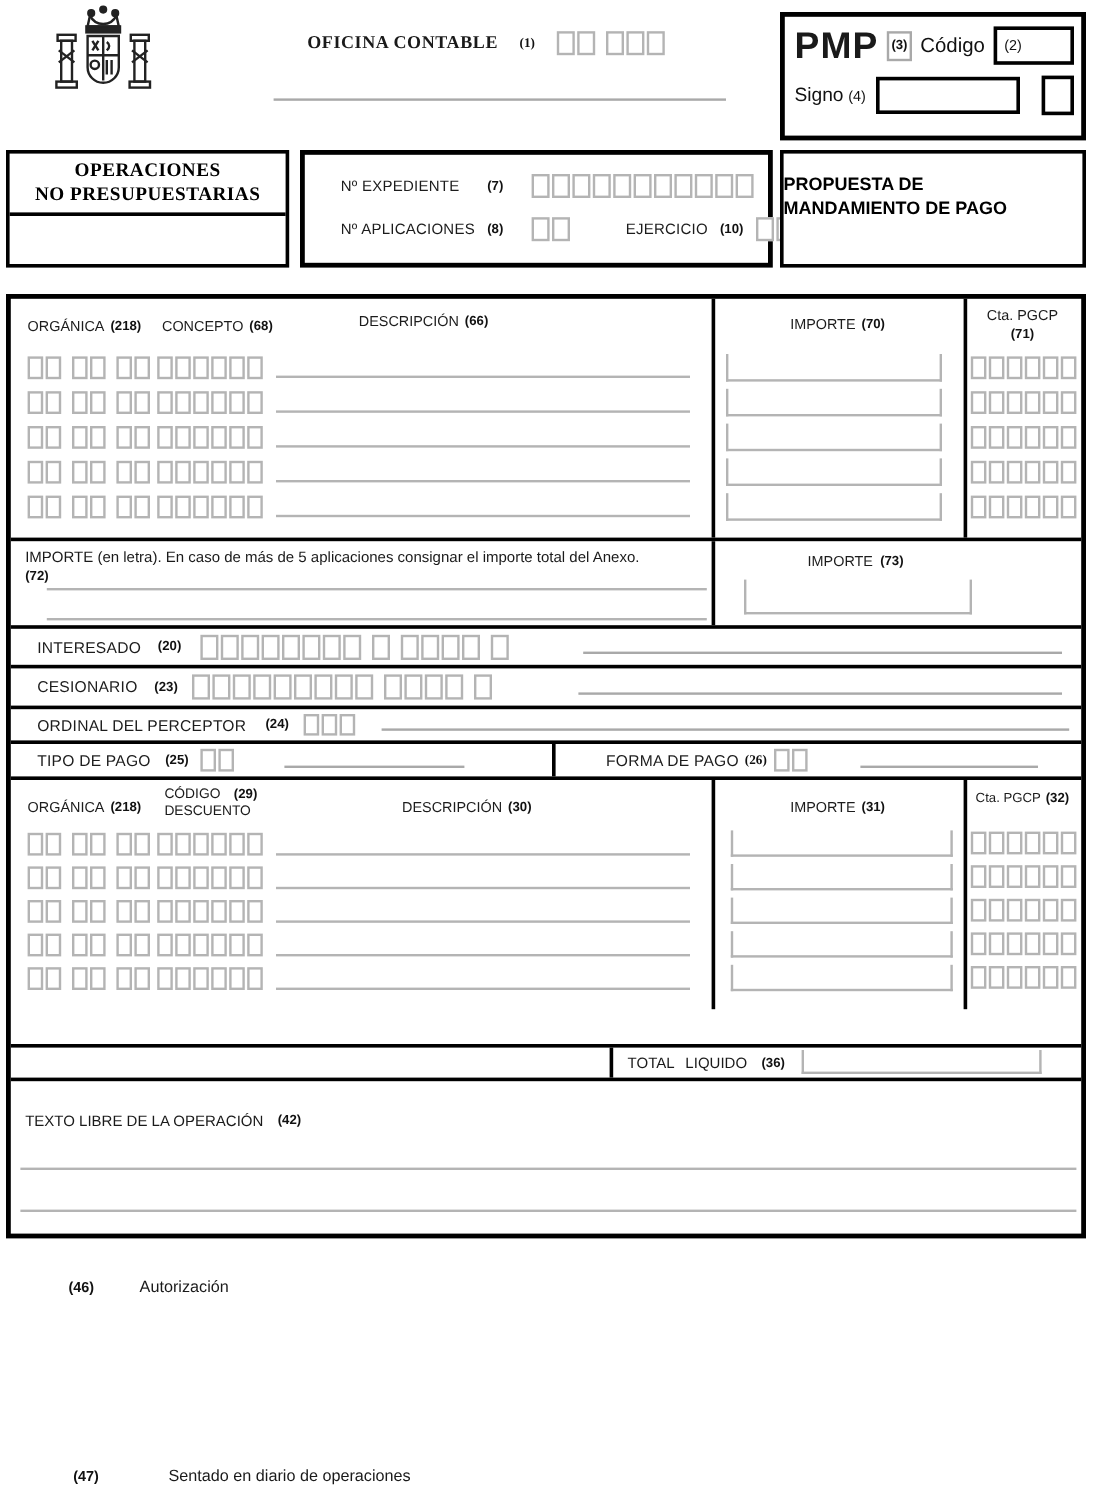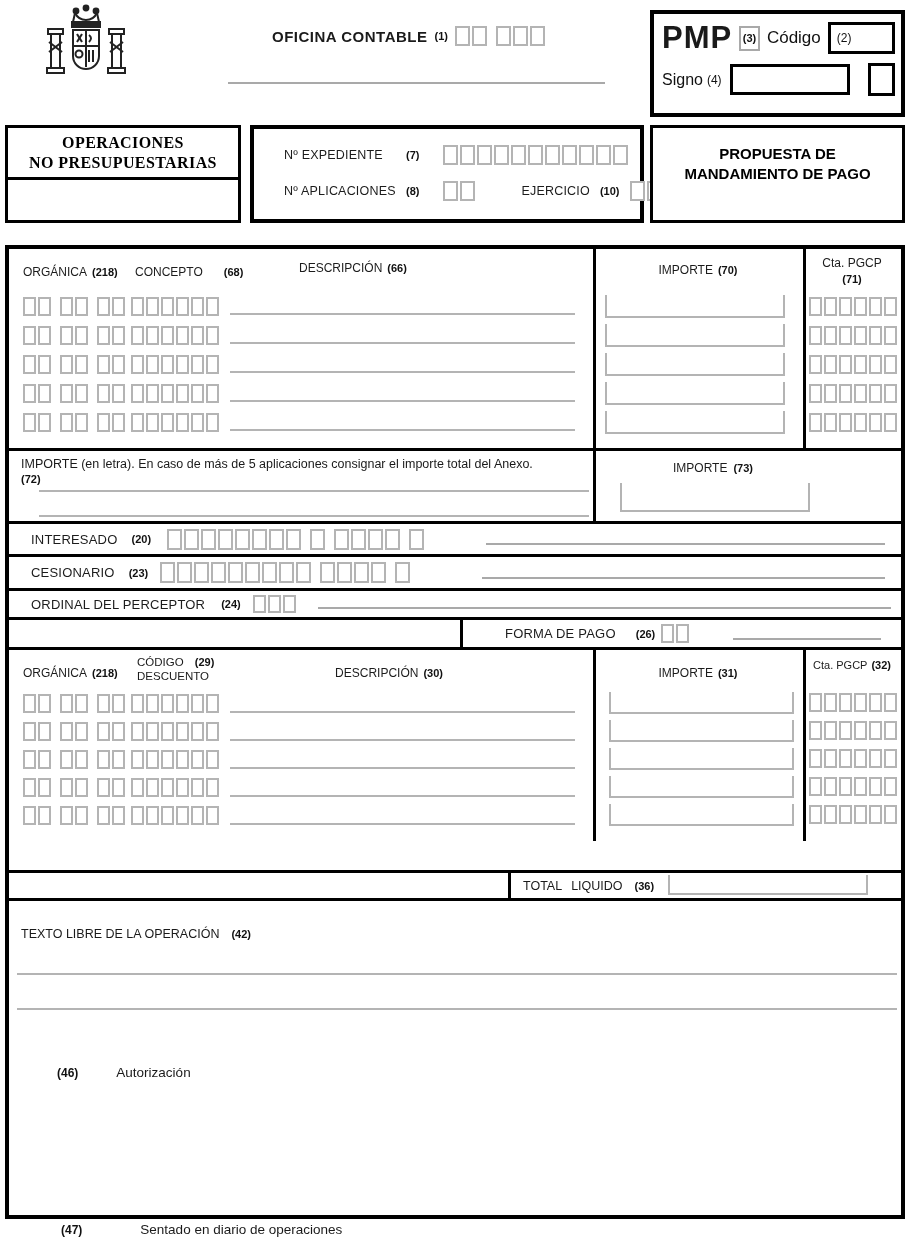--- a/index.html
+++ b/index.html
@@ -18,38 +18,38 @@
   .bx-xl .cbox{width:15px;height:21px;}
   .bx-sm .cbox{width:13px;height:18px;}
   
   .writeline{border-bottom:2px solid #a9a9a9;}
   .gline{border-bottom:2px solid #b4b4b4;}
   .bracket{box-sizing:border-box;border-left:2px solid #b4b4b4;border-right:2px solid #b4b4b4;
            border-bottom:2px solid #b4b4b4;background:#fff;}
   
   .frame{box-sizing:border-box;border:4px solid #000;background:#fff;}
   
-  #mainbox{position:absolute;left:5px;top:245px;width:900px;height:974px;
+  #mainbox{position:absolute;left:5px;top:245px;width:900px;height:787px;
            box-sizing:border-box;border:4px solid #000;}
   .sec{position:absolute;left:0;width:892px;box-sizing:border-box;}
   .sec.bt{border-top:3px solid #000;}
   .vdiv{position:absolute;width:3px;background:#000;top:0;}
   .trow{position:relative;height:29px;}
   .trowB{position:relative;height:28px;}
   .c-org{position:absolute;left:14px;top:4px;}
   .c-con{position:absolute;left:122px;top:4px;}
   .c-desc{position:absolute;left:221px;width:345px;height:20px;}
   .c-imp{position:absolute;left:596px;width:180px;height:23px;top:2px;}
   .c-pgcp{position:absolute;left:800px;top:4px;}
   .trowB .c-imp{left:600px;width:185px;height:22px;}
   .hdr-lbl{font-size:12px;color:#1c1c1c;white-space:nowrap;}
   .flexrow{display:flex;align-items:center;}
   .serif-title{font-family:"Liberation Serif",serif;font-weight:bold;font-size:16px;
                letter-spacing:.4px;text-align:center;line-height:20px;color:#000;}
-  .big-title{font-weight:bold;font-size:15px;text-align:center;line-height:20px;color:#000;}
+  .big-title{font-weight:bold;font-size:15px;text-align:left;line-height:20px;color:#000;}
 </style>
 </head>
 <body>
 
 <div id="page">
 
   <svg class="abs" style="left:38px;top:4px;" width="96" height="88" viewBox="0 0 96 88">
     <g stroke="#222" fill="none" stroke-width="2">
 
       <circle cx="38" cy="7" r="2.4" fill="#222"></circle>
@@ -76,21 +76,21 @@
       <line x1="24" y1="38" x2="11" y2="48"></line>
 
       <rect x="74" y="30" width="9" height="34"></rect>
       <rect x="71" y="25" width="15" height="5"></rect>
       <rect x="70" y="64" width="17" height="5"></rect>
       <line x1="72" y1="38" x2="85" y2="48"></line>
       <line x1="85" y1="38" x2="72" y2="48"></line>
     </g>
   </svg>
 
-  <div class="abs flexrow" style="left:272px;top:26px;gap:7px;">
+  <div class="abs flexrow" style="left:256px;top:26px;gap:18px;font-family:Liberation Serif, serif;">
     <span class="b15">OFICINA CONTABLE</span>
     <span class="ref">(1)</span>
     <span class="bxgrp bx-lg">
         <span class="grp">
           <span class="cbox"></span>
           <span class="cbox"></span>
         </span>
         <span class="grp">
           <span class="cbox"></span>
           <span class="cbox"></span>
@@ -176,21 +176,21 @@
 
   <div id="mainbox">
 
     <div class="sec" style="top:0;height:199px;">
       <div class="vdiv" style="left:584px;height:199px;"></div>
       <div class="vdiv" style="left:794px;height:199px;"></div>
       <div class="abs flexrow" style="left:14px;top:16px;gap:5px;">
         <span class="hdr-lbl">ORGÁNICA</span>
         <span class="ref">(218)</span>
       </div>
-      <div class="abs flexrow" style="left:126px;top:16px;gap:21px;">
+      <div class="abs flexrow" style="left:126px;top:16px;gap:5px;">
         <span class="hdr-lbl">CONCEPTO</span>
         <span class="ref">(68)</span>
       </div>
       <div class="abs flexrow" style="left:290px;top:12px;gap:5px;">
         <span class="hdr-lbl">DESCRIPCIÓN</span>
         <span class="ref">(66)</span>
       </div>
       <div class="abs flexrow" style="left:584px;width:210px;top:14px;justify-content:center;gap:5px;">
         <span class="hdr-lbl">IMPORTE</span>
         <span class="ref">(70)</span>
@@ -474,23 +474,34 @@
             <span class="cbox"></span>
             <span class="cbox"></span>
             <span class="cbox"></span>
           </span>
         </span>
       <span class="writeline" style="flex:1;height:16px;margin:0 10px 8px 22px;"></span>
     </div>
 
     <div class="sec bt" style="top:368px;height:30px;">
       <div class="vdiv" style="left:451px;height:27px;"></div>
+      <div class="flexrow abs" style="left:0;top:0;width:451px;height:27px;padding-left:22px;box-sizing:border-box;">
+        <span class="lbl" style="font-size:13px;">TIPO DE PAGO</span>
+        <span class="ref" style="margin-left:12px;">(25)</span>
+        <span class="bxgrp" style="margin-left:10px;">
+            <span class="grp">
+              <span class="cbox"></span>
+              <span class="cbox"></span>
+            </span>
+          </span>
+        <span class="writeline" style="width:150px;height:16px;margin:0 0 6px 42px;"></span>
+      </div>
       <div class="flexrow abs" style="left:454px;top:0;width:438px;height:27px;padding-left:42px;box-sizing:border-box;">
         <span class="lbl" style="font-size:13px;">FORMA DE PAGO</span>
-        <span class="ref" style="margin-left:20px;">(26)</span>
+        <span class="ref" style="margin-left:5px;font-family:Liberation Serif, serif;">(26)</span>
         <span class="bxgrp" style="margin-left:6px;">
             <span class="grp">
               <span class="cbox"></span>
               <span class="cbox"></span>
             </span>
           </span>
         <span class="writeline" style="width:148px;height:16px;margin:0 0 6px 44px;"></span>
       </div>
     </div>
 

